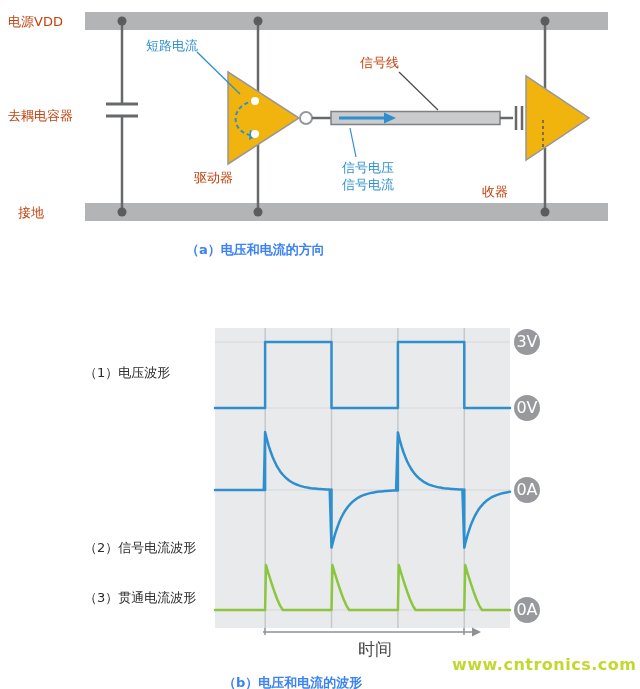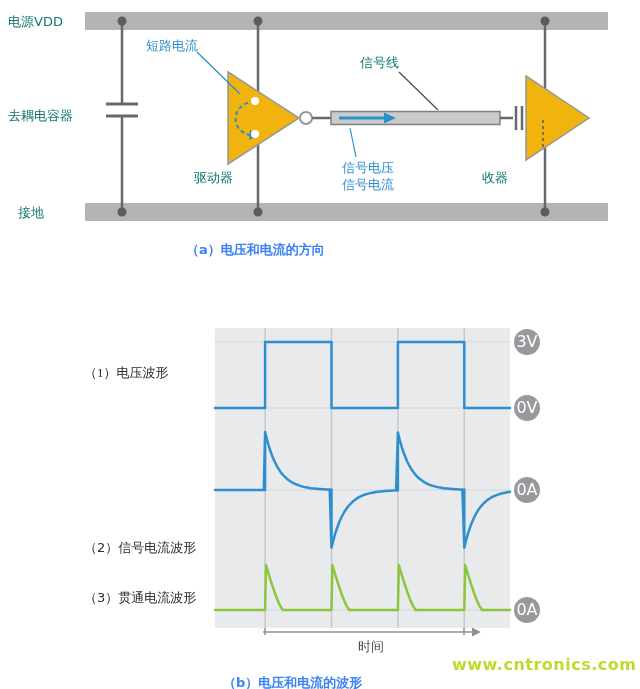--- a/index.html
+++ b/index.html
@@ -1,25 +1,25 @@
 <!DOCTYPE html>
 <html><head>
 <meta charset="utf-8">
 <style>
   html,body{margin:0;padding:0;}
   body{
     width:640px;height:689px;position:relative;background:#ffffff;
     font-family:"DejaVu Sans","Liberation Sans",sans-serif;overflow:hidden;
   }
-  .label{position:absolute;font-size:13px;color:#0f766e;white-space:nowrap;line-height:1.2;}
+  .label{position:absolute;font-size:13px;color:#c2410c;white-space:nowrap;line-height:1.2;}
   .label.blue{color:#2e8fce;}
   .caption{position:absolute;font-size:13px;color:#3b82f6;white-space:nowrap;font-weight:bold;}
   .rowlabel{position:absolute;font-size:13px;color:#2c2c2e;white-space:nowrap;}
   .badge-text{position:absolute;width:28px;text-align:center;font-size:16px;color:#ffffff;line-height:16px;}
-  .axis-label{position:absolute;font-size:13px;color:#4a4a4c;white-space:nowrap;}
+  .axis-label{position:absolute;font-size:17px;color:#4a4a4c;white-space:nowrap;}
   .watermark{position:absolute;font-size:16px;color:#c3d82f;letter-spacing:0.5px;white-space:nowrap;}
   svg{position:absolute;left:0;top:0;}
 </style>
 </head>
 <body>
 
 <svg width="640" height="689" viewBox="0 0 640 689">
 
   <g>
     <rect x="85" y="12" width="523" height="18" fill="#b2b4b6"></rect>
@@ -114,24 +114,24 @@
 </svg>
 
 <div class="label" style="left:8px;top:14px;">电源VDD</div>
 <div class="label" style="left:18px;top:205px;">接地</div>
 <div class="label" style="left:8px;top:108px;">去耦电容器</div>
 <div class="label blue" style="left:146px;top:38px;">短路电流</div>
 <div class="label" style="left:194px;top:170px;">驱动器</div>
 <div class="label" style="left:360px;top:55px;">信号线</div>
 <div class="label blue" style="left:342px;top:160px;text-align:center;">信号电压</div>
 <div class="label blue" style="left:342px;top:177px;">信号电流</div>
-<div class="label" style="left:482px;top:170px;">收器</div>
+<div class="label" style="left:482px;top:184px;">收器</div>
 <div class="caption" style="left:186px;top:241px;">（a）电压和电流的方向</div>
 
-<div class="rowlabel" style="left:84px;top:364px;font-family:Liberation Serif, serif;">（1）电压波形</div>
+<div class="rowlabel" style="left:84px;top:364px;">（1）电压波形</div>
 <div class="rowlabel" style="left:84px;top:503px;margin-top:36px;">（2）信号电流波形</div>
 <div class="rowlabel" style="left:84px;top:589px;">（3）贯通电流波形</div>
 
 <div class="badge-text" style="left:513px;top:334px;">3V</div>
 <div class="badge-text" style="left:513px;top:400px;">0V</div>
 <div class="badge-text" style="left:513px;top:482px;">0A</div>
 <div class="badge-text" style="left:513px;top:602px;">0A</div>
 
 <div class="axis-label" style="left:358px;top:638px;">时间</div>
 <div class="caption" style="left:176px;top:674px;margin-left:47px;">（b）电压和电流的波形</div>

